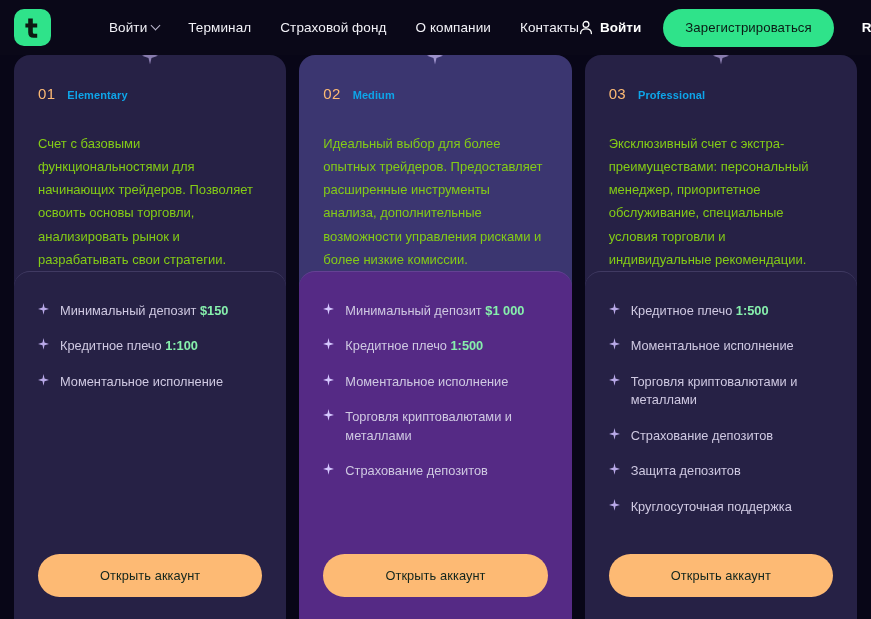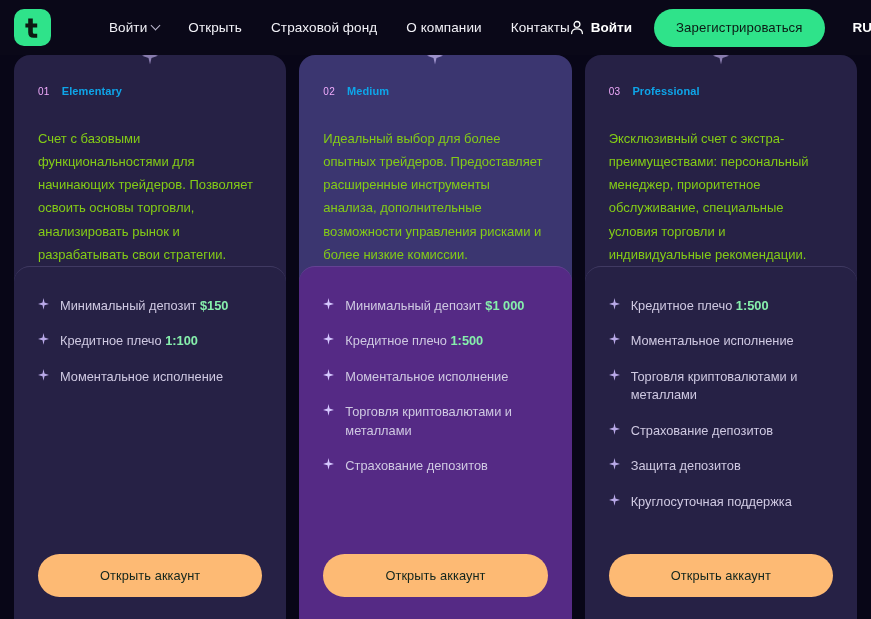--- a/index.html
+++ b/index.html
@@ -150,22 +150,22 @@
   }
 
   .card-title-row {
     display: flex;
     align-items: baseline;
     gap: 12px;
     margin-bottom: 30px;
   }
 
   .card-num {
-    font-size: 10px;
-    color: #f0abfc;
+    font-size: 15px;
+    color: #fdba74;
     letter-spacing: 0.3px;
   }
 
   .card-name {
     font-size: 11px;
     font-weight: bold;
     color: #0ea5e9;
     letter-spacing: 0.1px;
   }
 
@@ -248,21 +248,21 @@
       <path d="M5.2 1.5 h4.6 v5.1 h4.4 v4.0 h-4.4 v4.3 c0 1.3 0.7 1.9 2.0 1.9 h2.4 v4.0 h-3.6 c-3.6 0 -5.4 -1.9 -5.4 -5.4 v-4.8 h-2.8 v-4.0 h2.8 z" fill="#0d1a12"></path>
     </svg>
   </div>
 
   <nav class="nav">
     <div class="nav-item">
       <span>Войти</span>
       <i class="chev"></i>
     </div>
     <div class="nav-item">
-      <span>Открыть</span>
+      <span>Терминал</span>
     </div>
     <div class="nav-item">
       <span>Страховой фонд</span>
     </div>
     <div class="nav-item">
       <span>О компании</span>
     </div>
     <div class="nav-item">
       <span>Контакты</span>
     </div>

